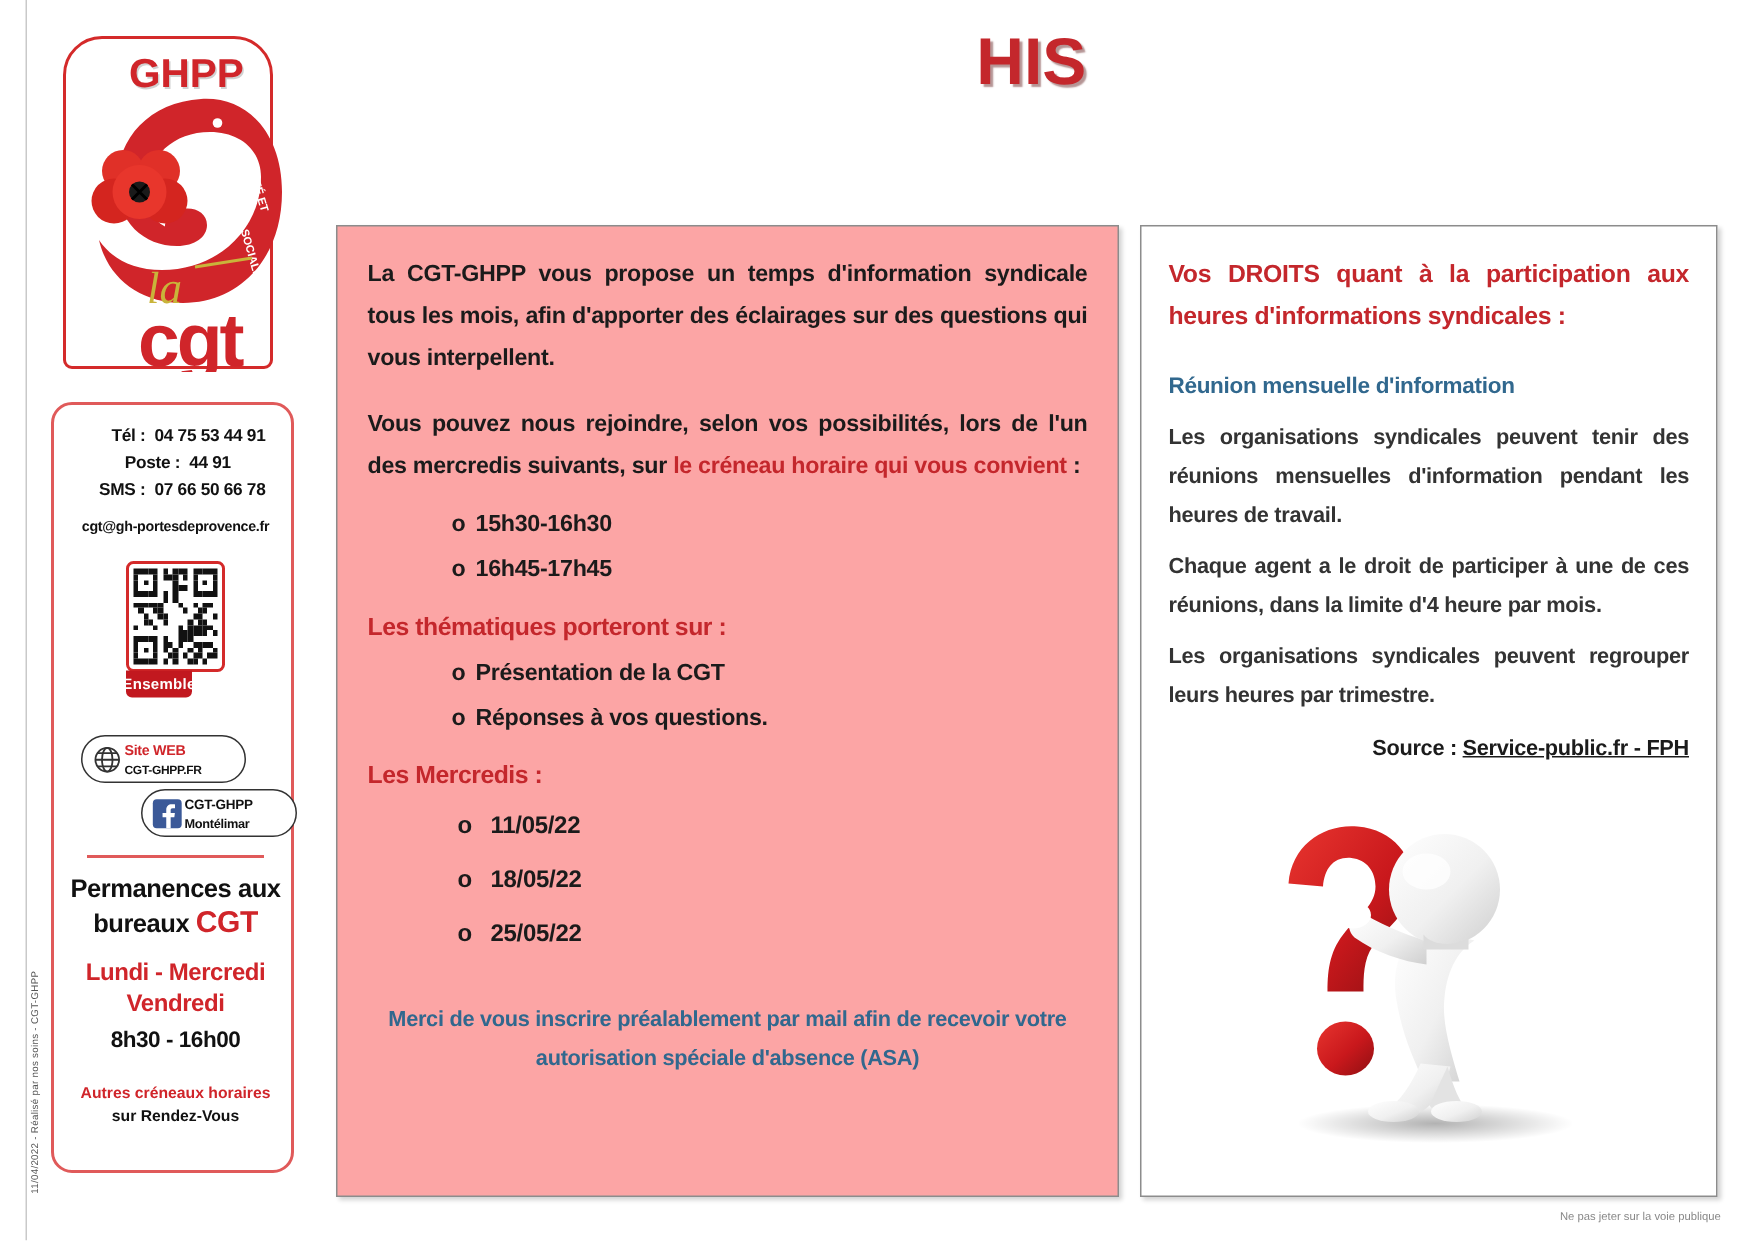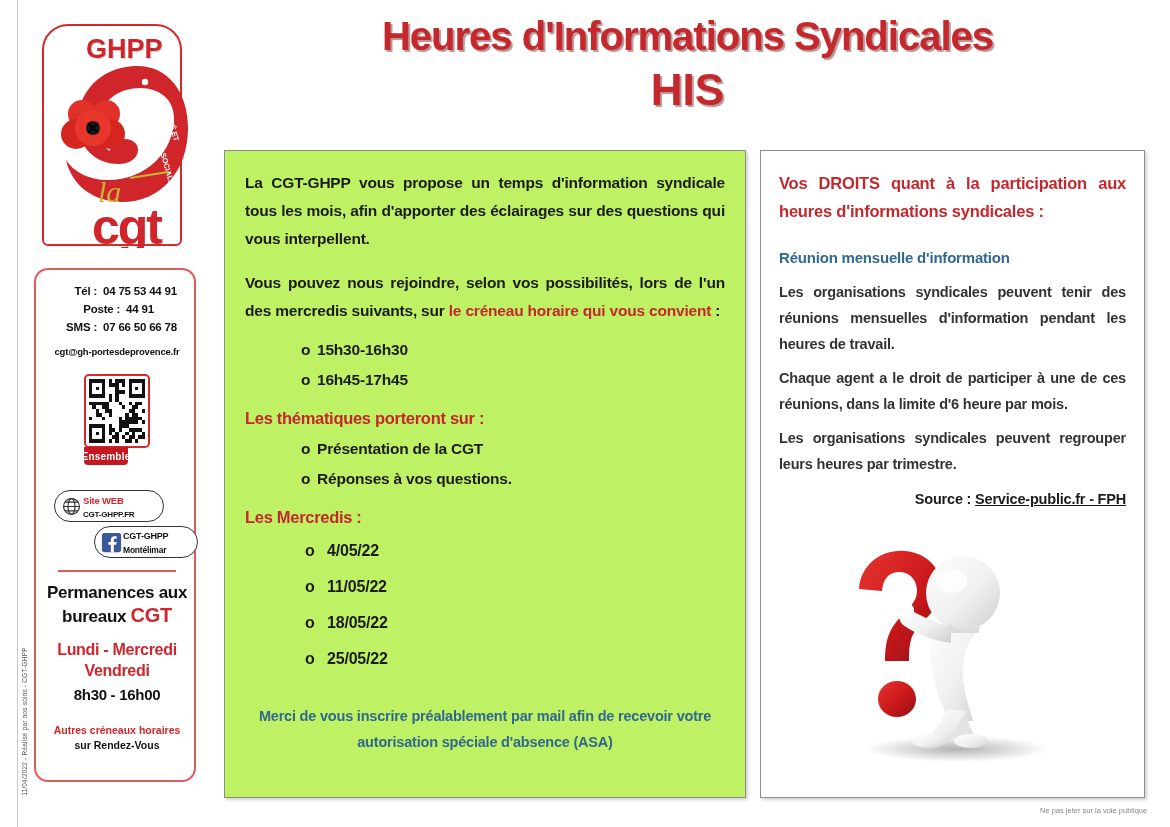--- a/index.html
+++ b/index.html
@@ -103,21 +103,21 @@
     text-shadow:2px 2px 1px rgba(90,20,20,.45);
   }
   .title-2{
     font-size:44px;font-weight:bold;color:#c4272c;letter-spacing:0px;line-height:52px;margin-top:4px;
     text-shadow:2px 2px 1px rgba(90,20,20,.45);
   }
 
   
   .center-panel{
     position:absolute;left:224px;top:150px;width:522px;height:648px;
-    border:1.5px solid #8c8c8c;background:#bef264;box-sizing:border-box;
+    border:1.5px solid #8c8c8c;background:#fca5a5;box-sizing:border-box;
     box-shadow:2px 2px 3px rgba(0,0,0,.18);
     padding:18px 20px 10px 20px;
   }
   .cp-p{
     font-size:15.5px;font-weight:bold;color:#1b1b1b;line-height:28px;
     text-align:justify;text-justify:inter-word;letter-spacing:-.2px;margin:0 0 16px 0;
   }
   .cp-p.last{margin-bottom:10px;}
   .hl-red{color:#c4272c;}
   .cp-sub{
@@ -558,51 +558,49 @@
         <div class="perm-hours">8h30 - 16h00</div>
         <div class="perm-foot">
           <span class="rd">Autres créneaux horaires</span><br>
           <span class="bk">sur Rendez-Vous</span>
         </div>
       </div>
     </div>
   </div>
 
   <div class="title-wrap">
-    <div class="title-1">Heures d'Informations Syndicales</div>
     <div class="title-2">HIS</div>
   </div>
 
   <div class="center-panel">
 
     <p class="cp-p">La CGT-GHPP vous propose un temps d'information syndicale tous les mois, afin d'apporter des éclairages sur des questions qui vous interpellent.</p>
 
     <p class="cp-p last"><span>Vous pouvez nous rejoindre, selon vos possibilités, lors de l'un des mercredis suivants, sur </span><span class="hl-red">le créneau horaire qui vous convient</span><span> :</span></p>
 
     <div class="cp-li"><span class="bl">o</span><span>15h30-16h30</span></div>
     <div class="cp-li"><span class="bl">o</span><span>16h45-17h45</span></div>
 
     <div class="cp-sub">Les thématiques porteront sur :</div>
     <div class="cp-li"><span class="bl">o</span><span>Présentation de la CGT</span></div>
     <div class="cp-li"><span class="bl">o</span><span>Réponses à vos questions.</span></div>
 
     <div class="cp-sub">Les Mercredis :</div>
-    <div class="cp-li dates"><span class="bl">o</span><span>4/05/22</span></div>
     <div class="cp-li dates"><span class="bl">o</span><span>11/05/22</span></div>
     <div class="cp-li dates"><span class="bl">o</span><span>18/05/22</span></div>
     <div class="cp-li dates"><span class="bl">o</span><span>25/05/22</span></div>
 
     <div class="cp-note">Merci de vous inscrire préalablement par mail afin de recevoir votre autorisation spéciale d'absence (ASA)</div>
   </div>
 
   <div class="right-panel">
     <p class="rp-h">Vos DROITS quant à la participation aux heures d'informations syndicales :</p>
     <div class="rp-sub">Réunion mensuelle d'information</div>
     <p class="rp-p">Les organisations syndicales peuvent tenir des réunions mensuelles d'information pendant les heures de travail.</p>
-    <p class="rp-p">Chaque agent a le droit de participer à une de ces réunions, dans la limite d'6 heure par mois.</p>
+    <p class="rp-p">Chaque agent a le droit de participer à une de ces réunions, dans la limite d'4 heure par mois.</p>
     <p class="rp-p">Les organisations syndicales peuvent regrouper leurs heures par trimestre.</p>
     <div class="rp-src"><span>Source : </span><u>Service-public.fr - FPH</u></div>
 
     <svg class="fig" viewBox="0 0 240 230">
       <defs>
         <linearGradient id="gw" x1="0" y1="0" x2="1" y2="1">
           <stop offset="0%" stop-color="#ffffff"></stop>
           <stop offset="55%" stop-color="#f0f0f0"></stop>
           <stop offset="100%" stop-color="#cfcfcf"></stop>
         </linearGradient>

